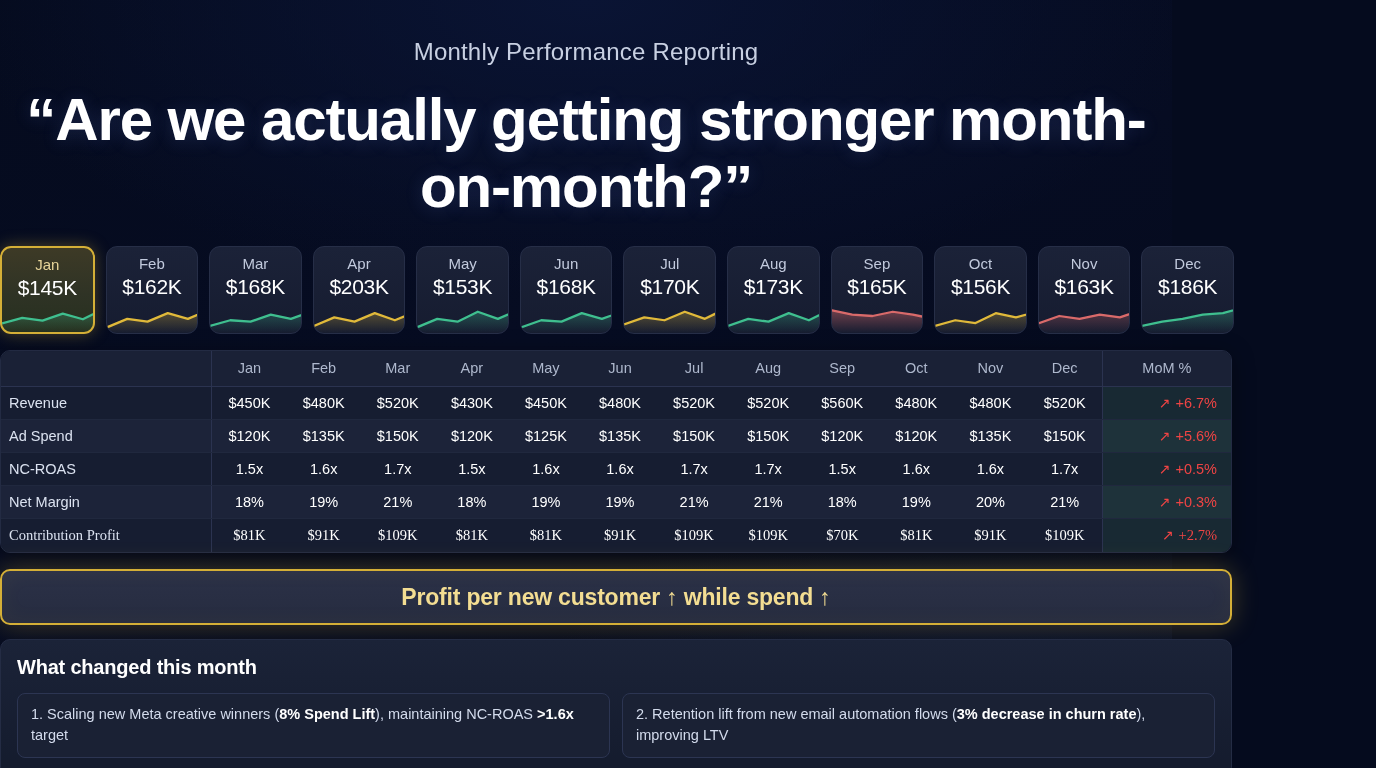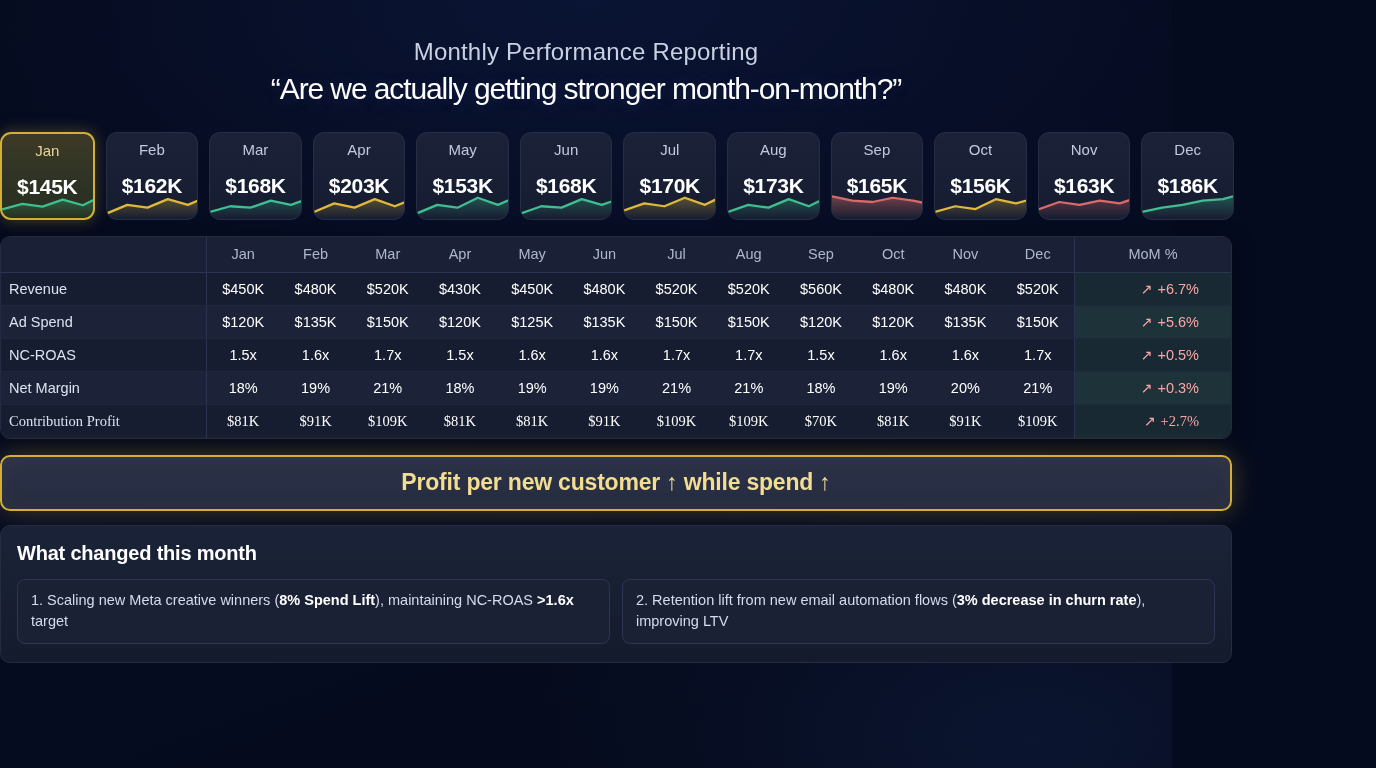--- a/index.html
+++ b/index.html
@@ -17,22 +17,22 @@
       radial-gradient(700px 400px at 88% 96%, #0b1530 0%, rgba(8,15,40,0) 72%),
       linear-gradient(160deg, #050b1e 0%, #060c22 45%, #040918 100%);
   }
 
   
   .hdr { padding-top: 38px; text-align: center; }
   .eyebrow {
     font-size: 24px; color: #c8d0e2; letter-spacing: .2px; font-weight: 400;
   }
   .headline {
-    margin-top: 6px;
-    font-size: 30px; font-weight: 400; color: #ffffff;
+    margin-top: 20px;
+    font-size: 60px; font-weight: 700; color: #ffffff;
     letter-spacing: -1.1px; line-height: 1.12;
     text-shadow: 0 2px 18px rgba(120,150,255,.18);
   }
   .subhead {
     margin-top: 12px; font-size: 19px; color: #aab4ca; font-weight: 400;
   }
 
   
   .months {
     display: flex; gap: 11px;
@@ -46,21 +46,21 @@
     display: flex; flex-direction: column; align-items: center;
     padding-top: 9px;
   }
   .mcard.sel {
     border: 2px solid #d4af37;
     background: linear-gradient(180deg, #3d3a26 0%, #2f3325 55%, #26301f 100%);
     box-shadow: 0 0 16px rgba(212,175,55,.35);
   }
   .mcard .mlabel { font-size: 15px; color: #c2cadd; line-height: 1.1; }
   .mcard.sel .mlabel { color: #e7d59a; }
-  .mcard .mval { font-size: 21px; font-weight: 700; color: #fff; margin-top: 16px; letter-spacing: -.3px; }
+  .mcard .mval { font-size: 21px; font-weight: 400; color: #fff; margin-top: 2px; letter-spacing: -.3px; }
   .spark { position: absolute; left: 0; right: 0; bottom: 0; height: 34px; }
 
   
   .tbl-wrap {
     width: 1232px; margin: 16px auto 0;
     border-radius: 10px; overflow: hidden;
     border: 1px solid #232b43;
     box-shadow: 0 4px 22px rgba(0,0,0,.38);
     background: #131a2c;
   }
@@ -76,23 +76,23 @@
   tbody td {
     font-size: 14.5px; color: #ffffff; text-align: center;
     padding: 8px 0; border-bottom: 1px solid #20283e;
   }
   tbody tr:last-child td { border-bottom: none; font-family: Liberation Serif, serif; }
   tbody td.lbl {
     text-align: left; padding-left: 8px; color: #dbe2f0; font-size: 14.5px;
     border-right: 1px solid #2b3350;
   }
   tbody td.mom {
-    color: #fca5a5; border-left: 1px solid #2b3350;
+    color: #ef4444; border-left: 1px solid #2b3350;
     background: rgba(30,70,56,.30);
-    padding-right: 32px; text-align: right;
+    padding-right: 14px; text-align: right;
   }
   tbody tr:nth-child(odd) { background: #161d31; }
   tbody tr:nth-child(even) { background: #1c2339; }
   tbody tr:nth-child(even) td.mom { background: rgba(36,80,62,.34); }
   .arrow { margin-right: 5px; font-size: 14px; }
 
   
   .banner {
     width: 1232px; margin: 16px auto 0; height: 56px;
     border: 2px solid #d4af37; border-radius: 10px;

